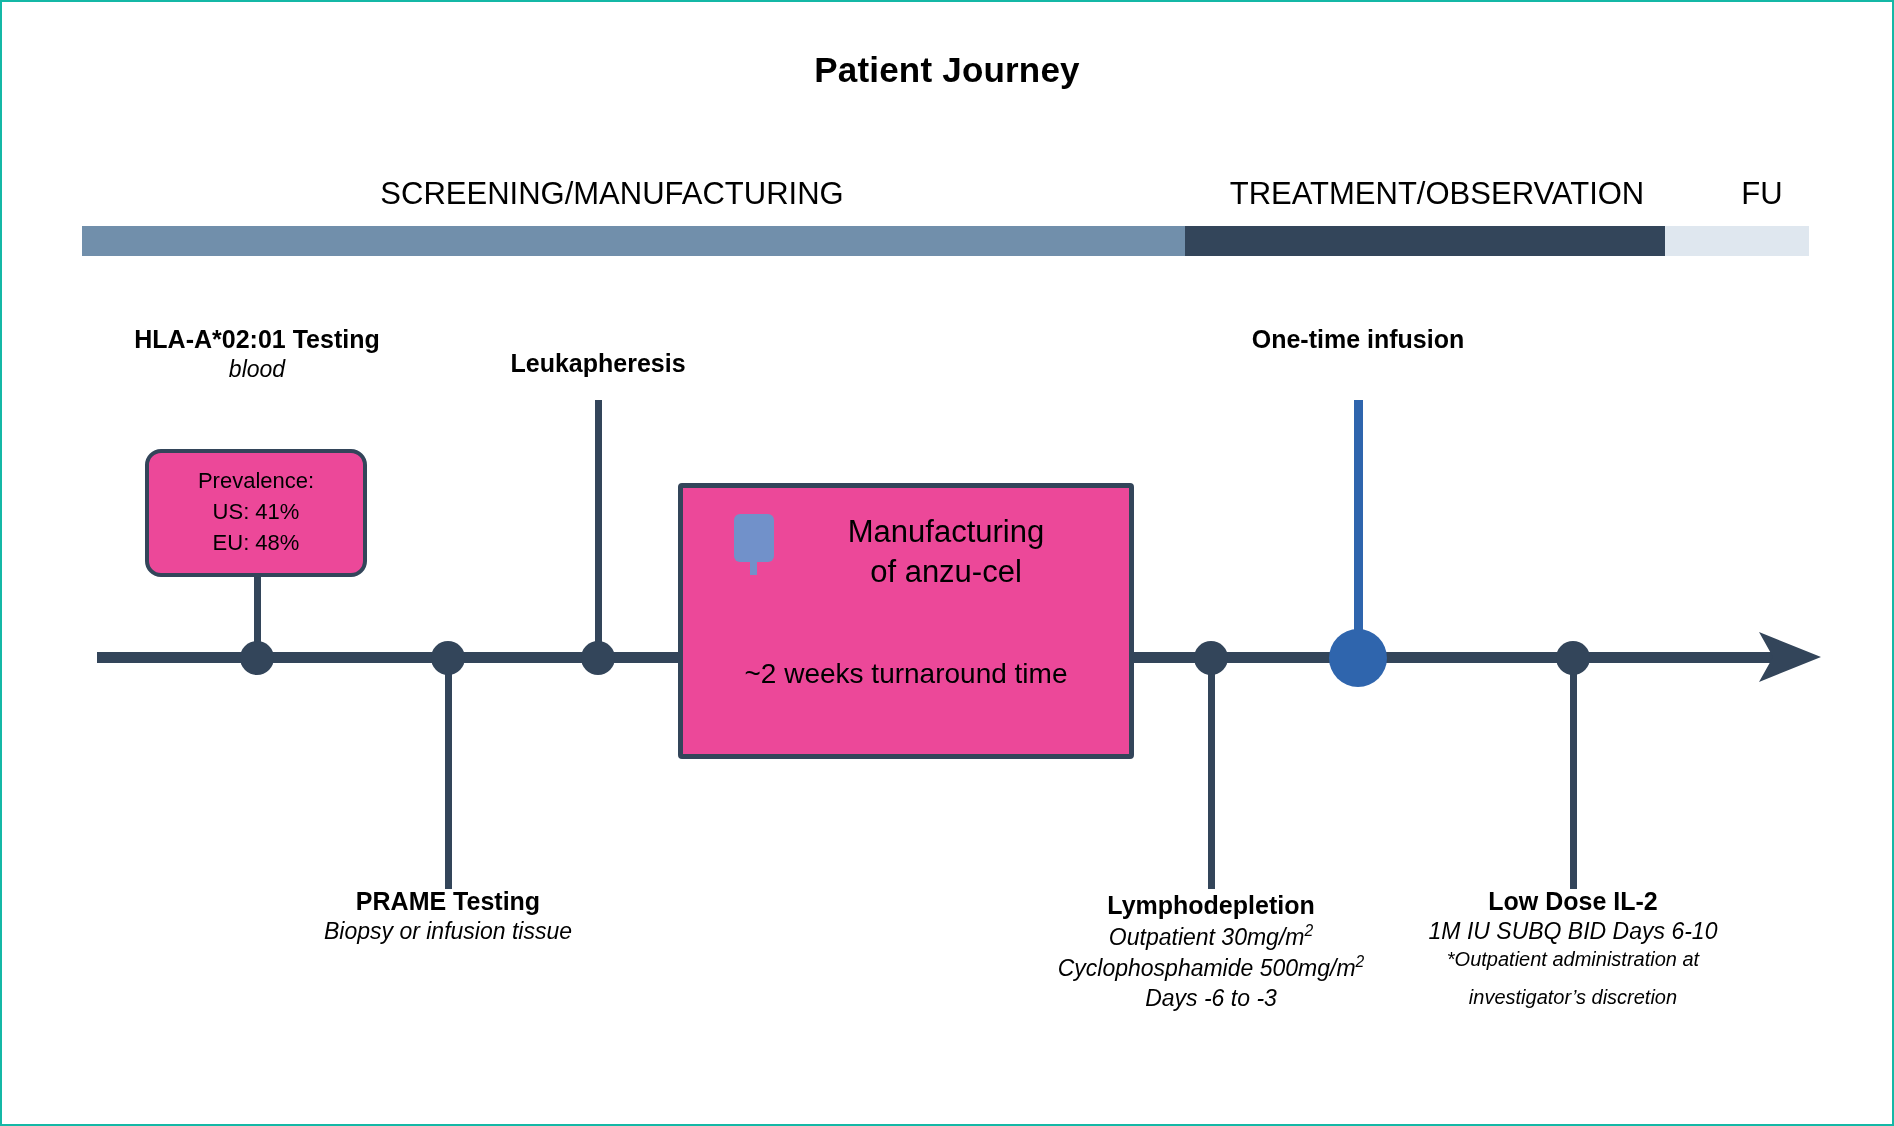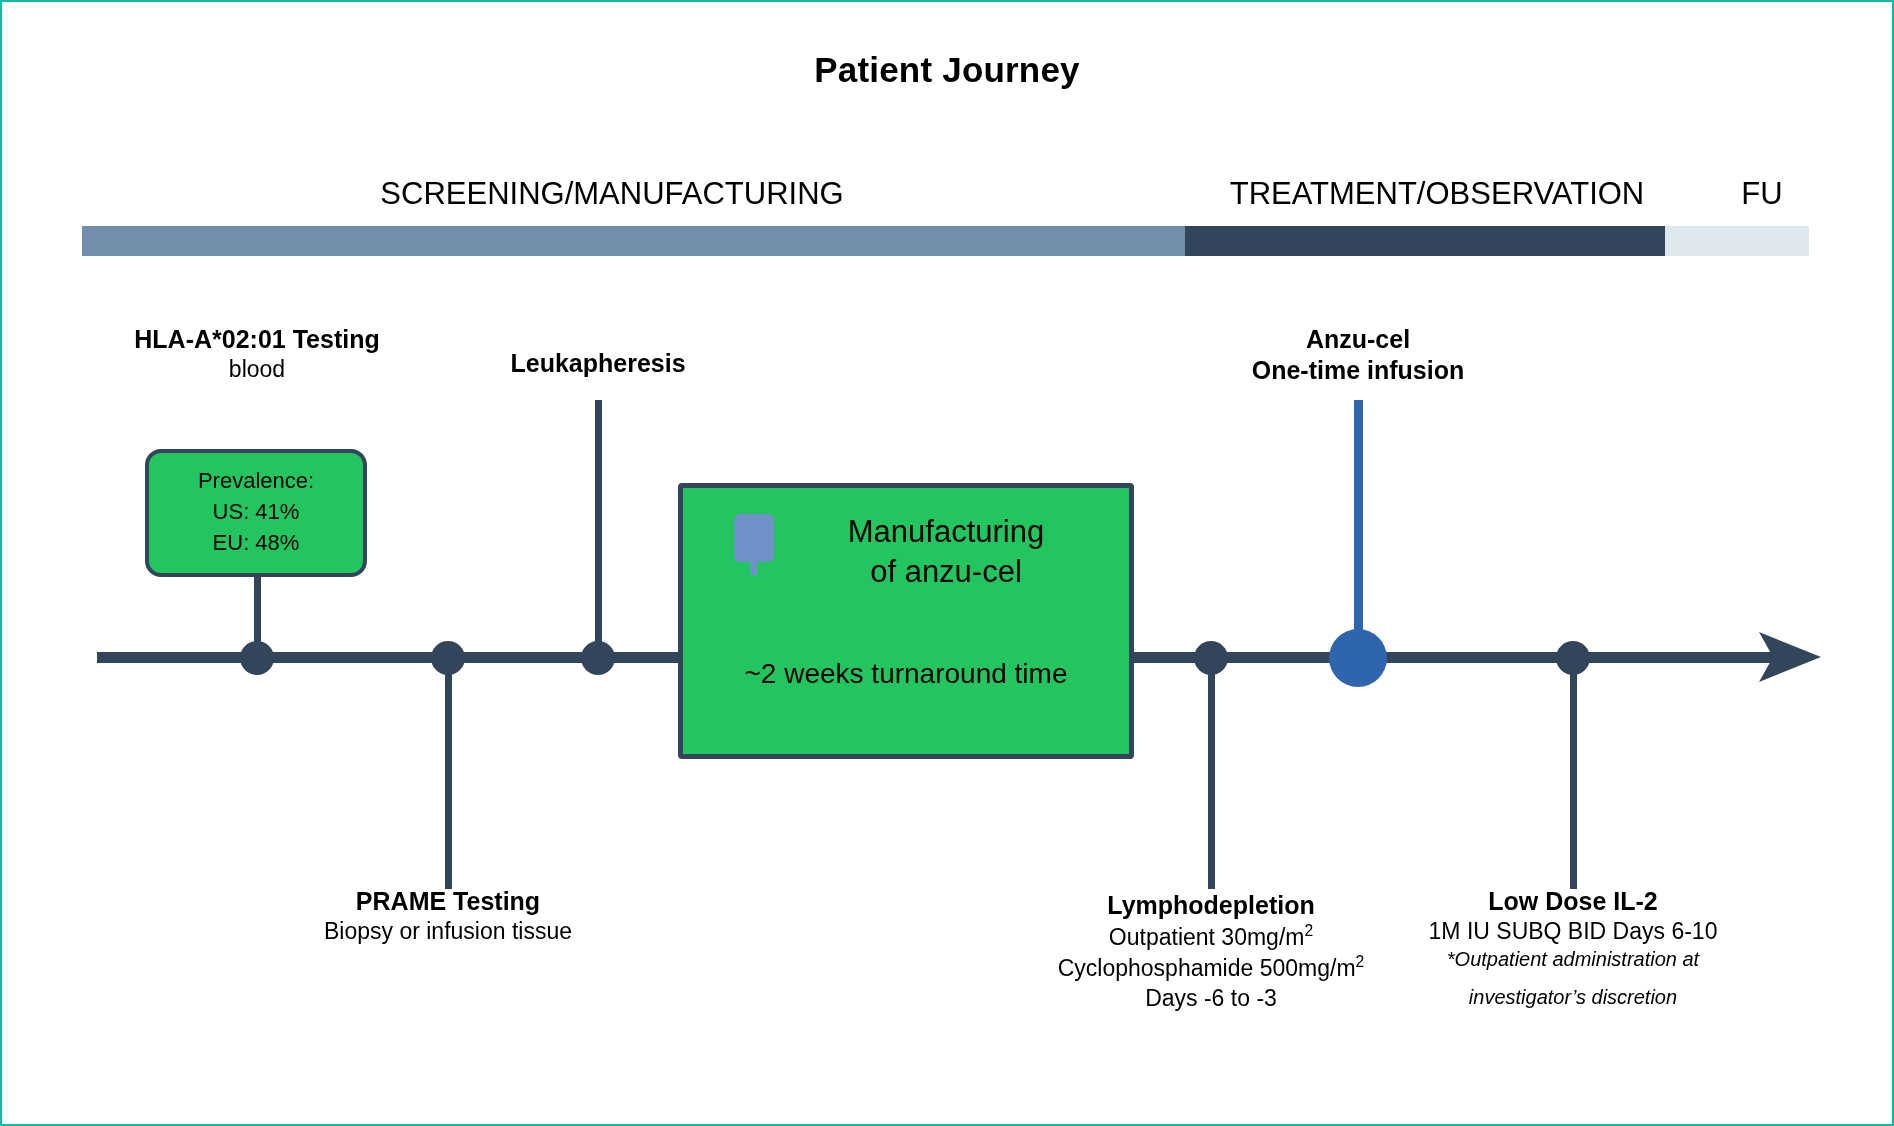--- a/index.html
+++ b/index.html
@@ -96,32 +96,33 @@
     white-space: nowrap;
   }
   .callout .c-title {
     font-size: 25px;
     font-weight: bold;
     line-height: 1.22;
   }
   .callout .c-sub {
     font-size: 23px;
     line-height: 1.30;
+    font-style: italic;
   }
   .callout .c-note {
     font-size: 20px;
     font-style: italic;
     line-height: 1.30;
   }
   .sup { font-size: 0.68em; vertical-align: super; }
 
   
   .info-box {
     position: absolute;
-    background: #22c55e;
+    background: #ec4899;
     border: 5px solid #33455a;
     border-radius: 18px;
     text-align: center;
     color: #000000;
   }
   #prevalence-box {
     left: 143px; top: 447px;
     width: 222px; height: 128px;
     border-radius: 16px;
     border-width: 4px;
@@ -223,21 +224,20 @@
     </div>
     <div class="c-sub">
       <span>Cyclophosphamide 500mg/m</span><span class="sup">2</span>
     </div>
     <div class="c-sub">Days -6 to -3</div>
   </div>
 
   <div class="stem blue" style="left:1356px; top:398px; height:236px;"></div>
   <div class="milestone-dot large" style="left:1356px;"></div>
   <div class="callout" style="left:1156px; top:322px; width:400px;">
-    <div class="c-title">Anzu-cel</div>
     <div class="c-title">One-time infusion</div>
   </div>
 
   <div class="stem" style="left:1571px; top:655px; height:232px;"></div>
   <div class="milestone-dot" style="left:1571px;"></div>
   <div class="callout" style="left:1321px; top:884px; width:500px;">
     <div class="c-title">Low Dose IL-2</div>
     <div class="c-sub">1M IU SUBQ BID Days 6-10</div>
     <div class="c-note">*Outpatient administration at</div>
     <div class="c-note" style="margin-top:12px;">investigator’s discretion</div>

